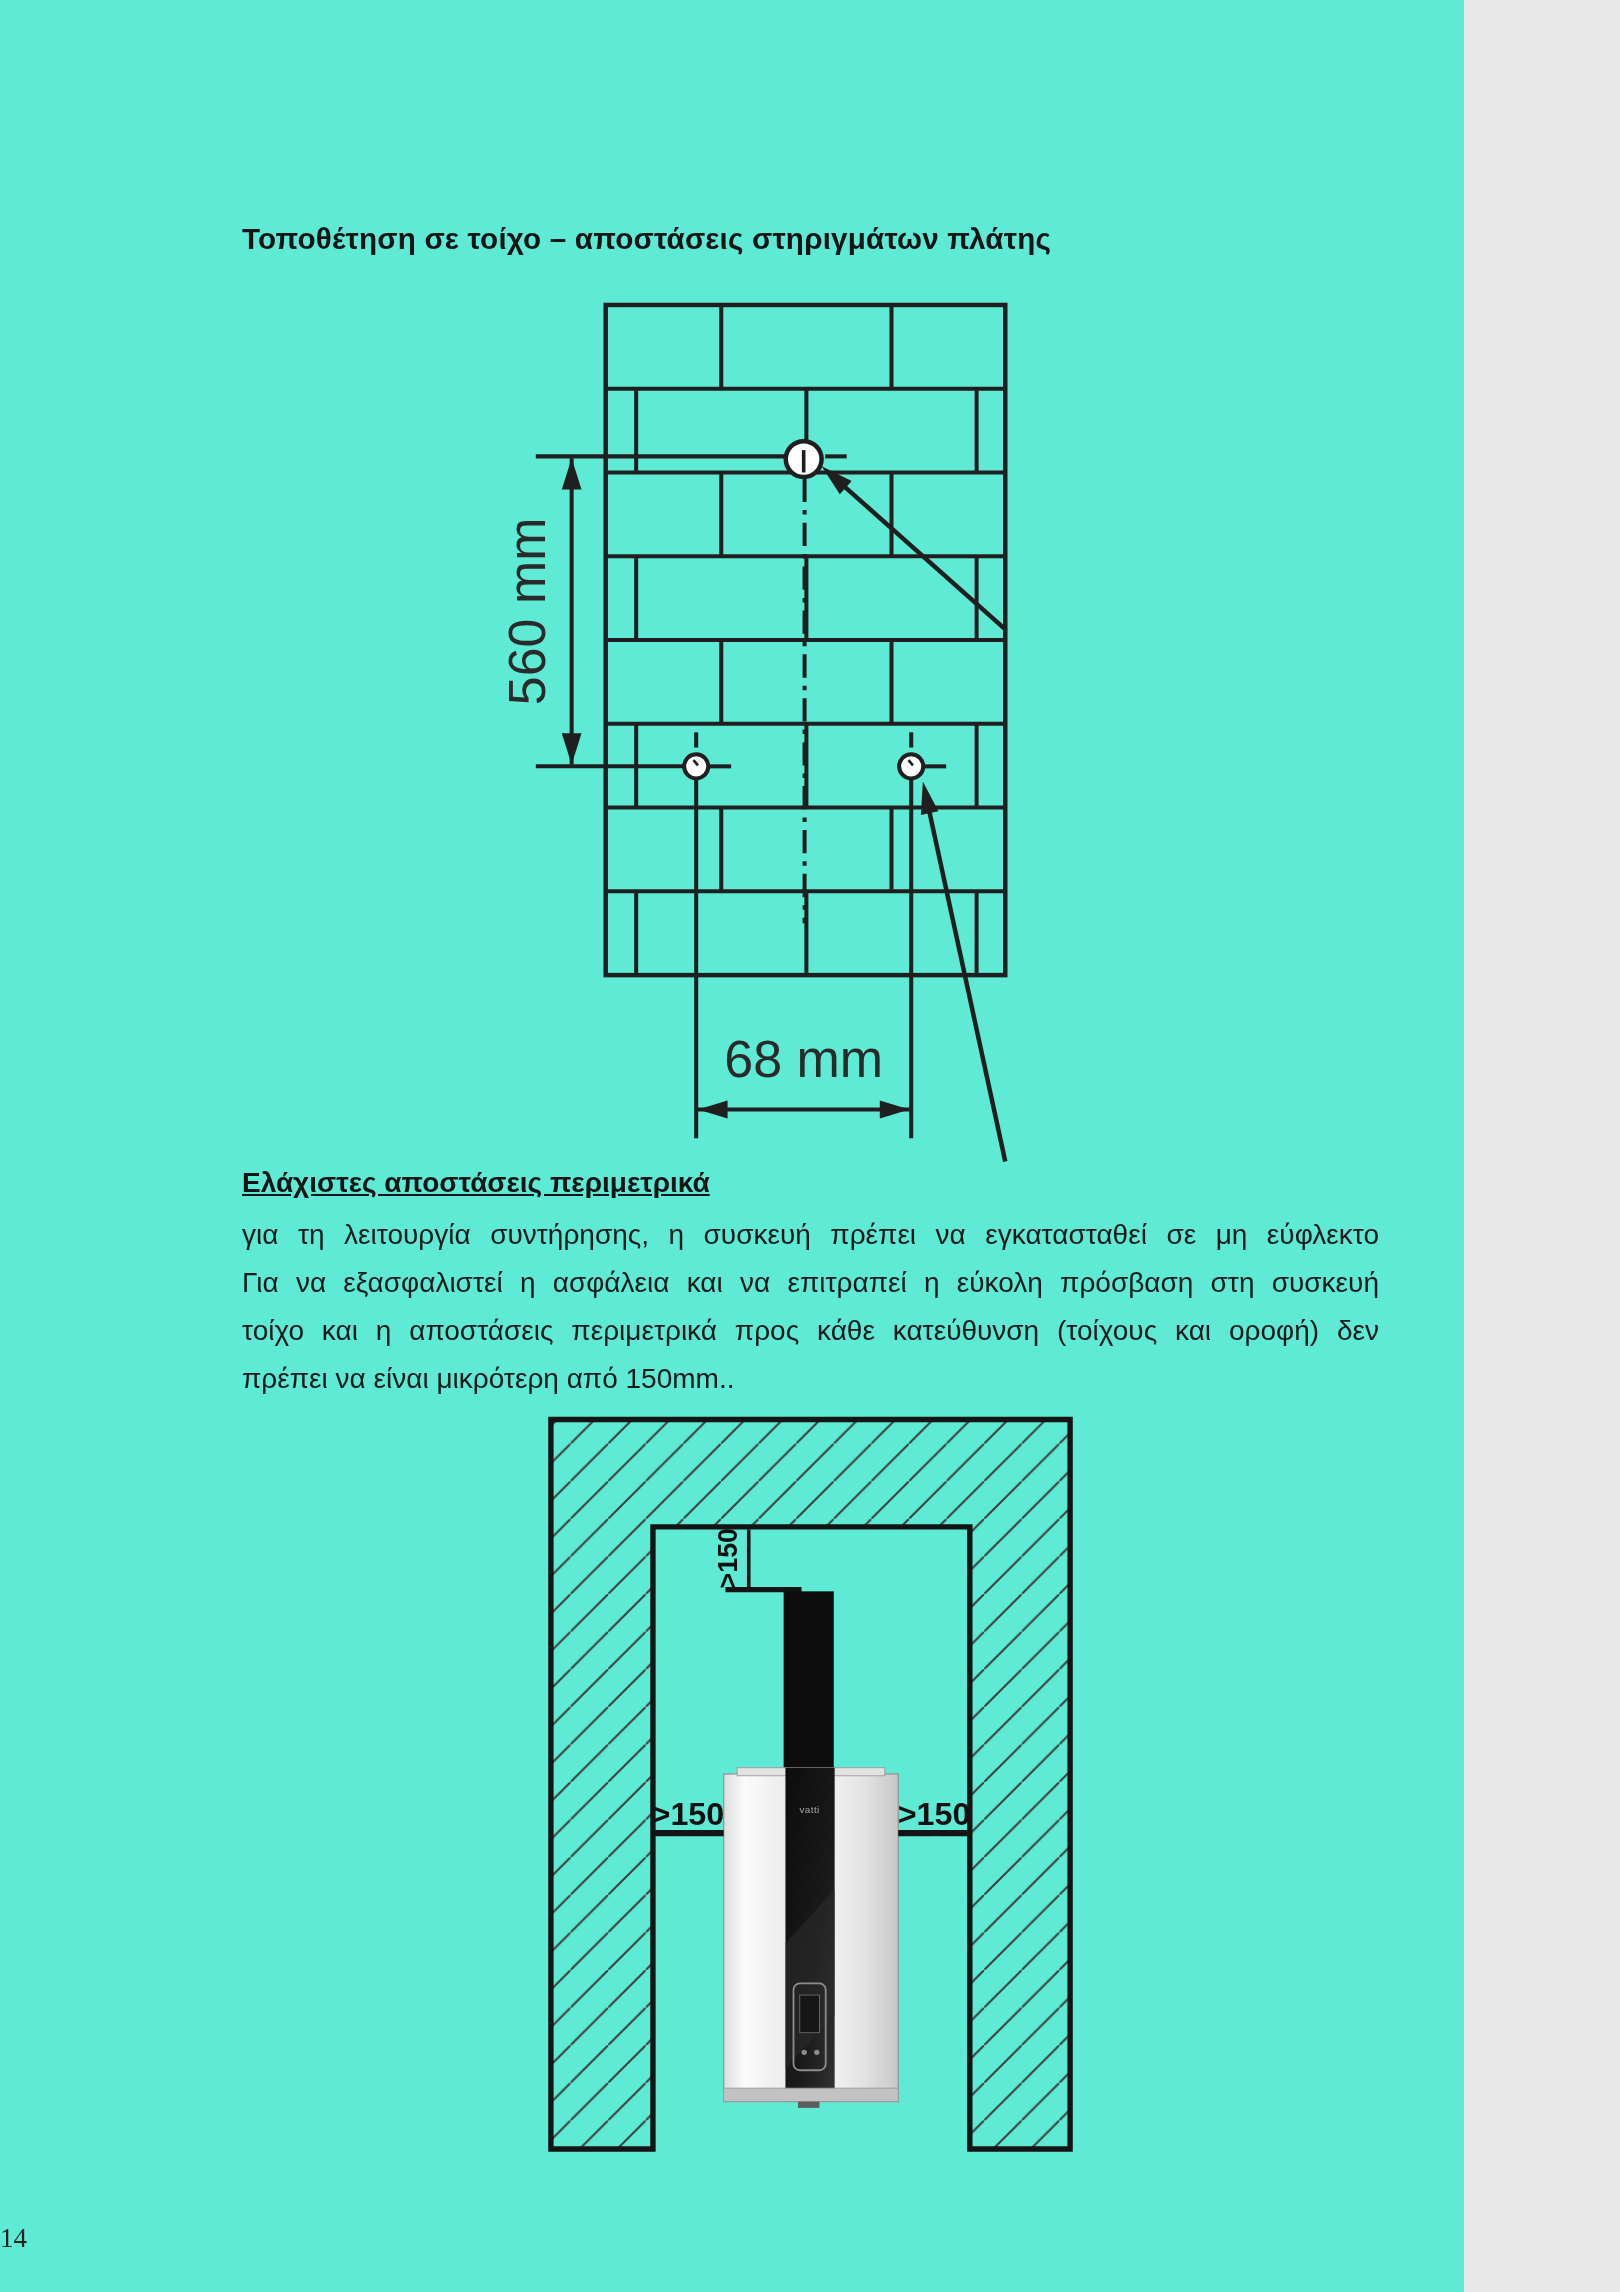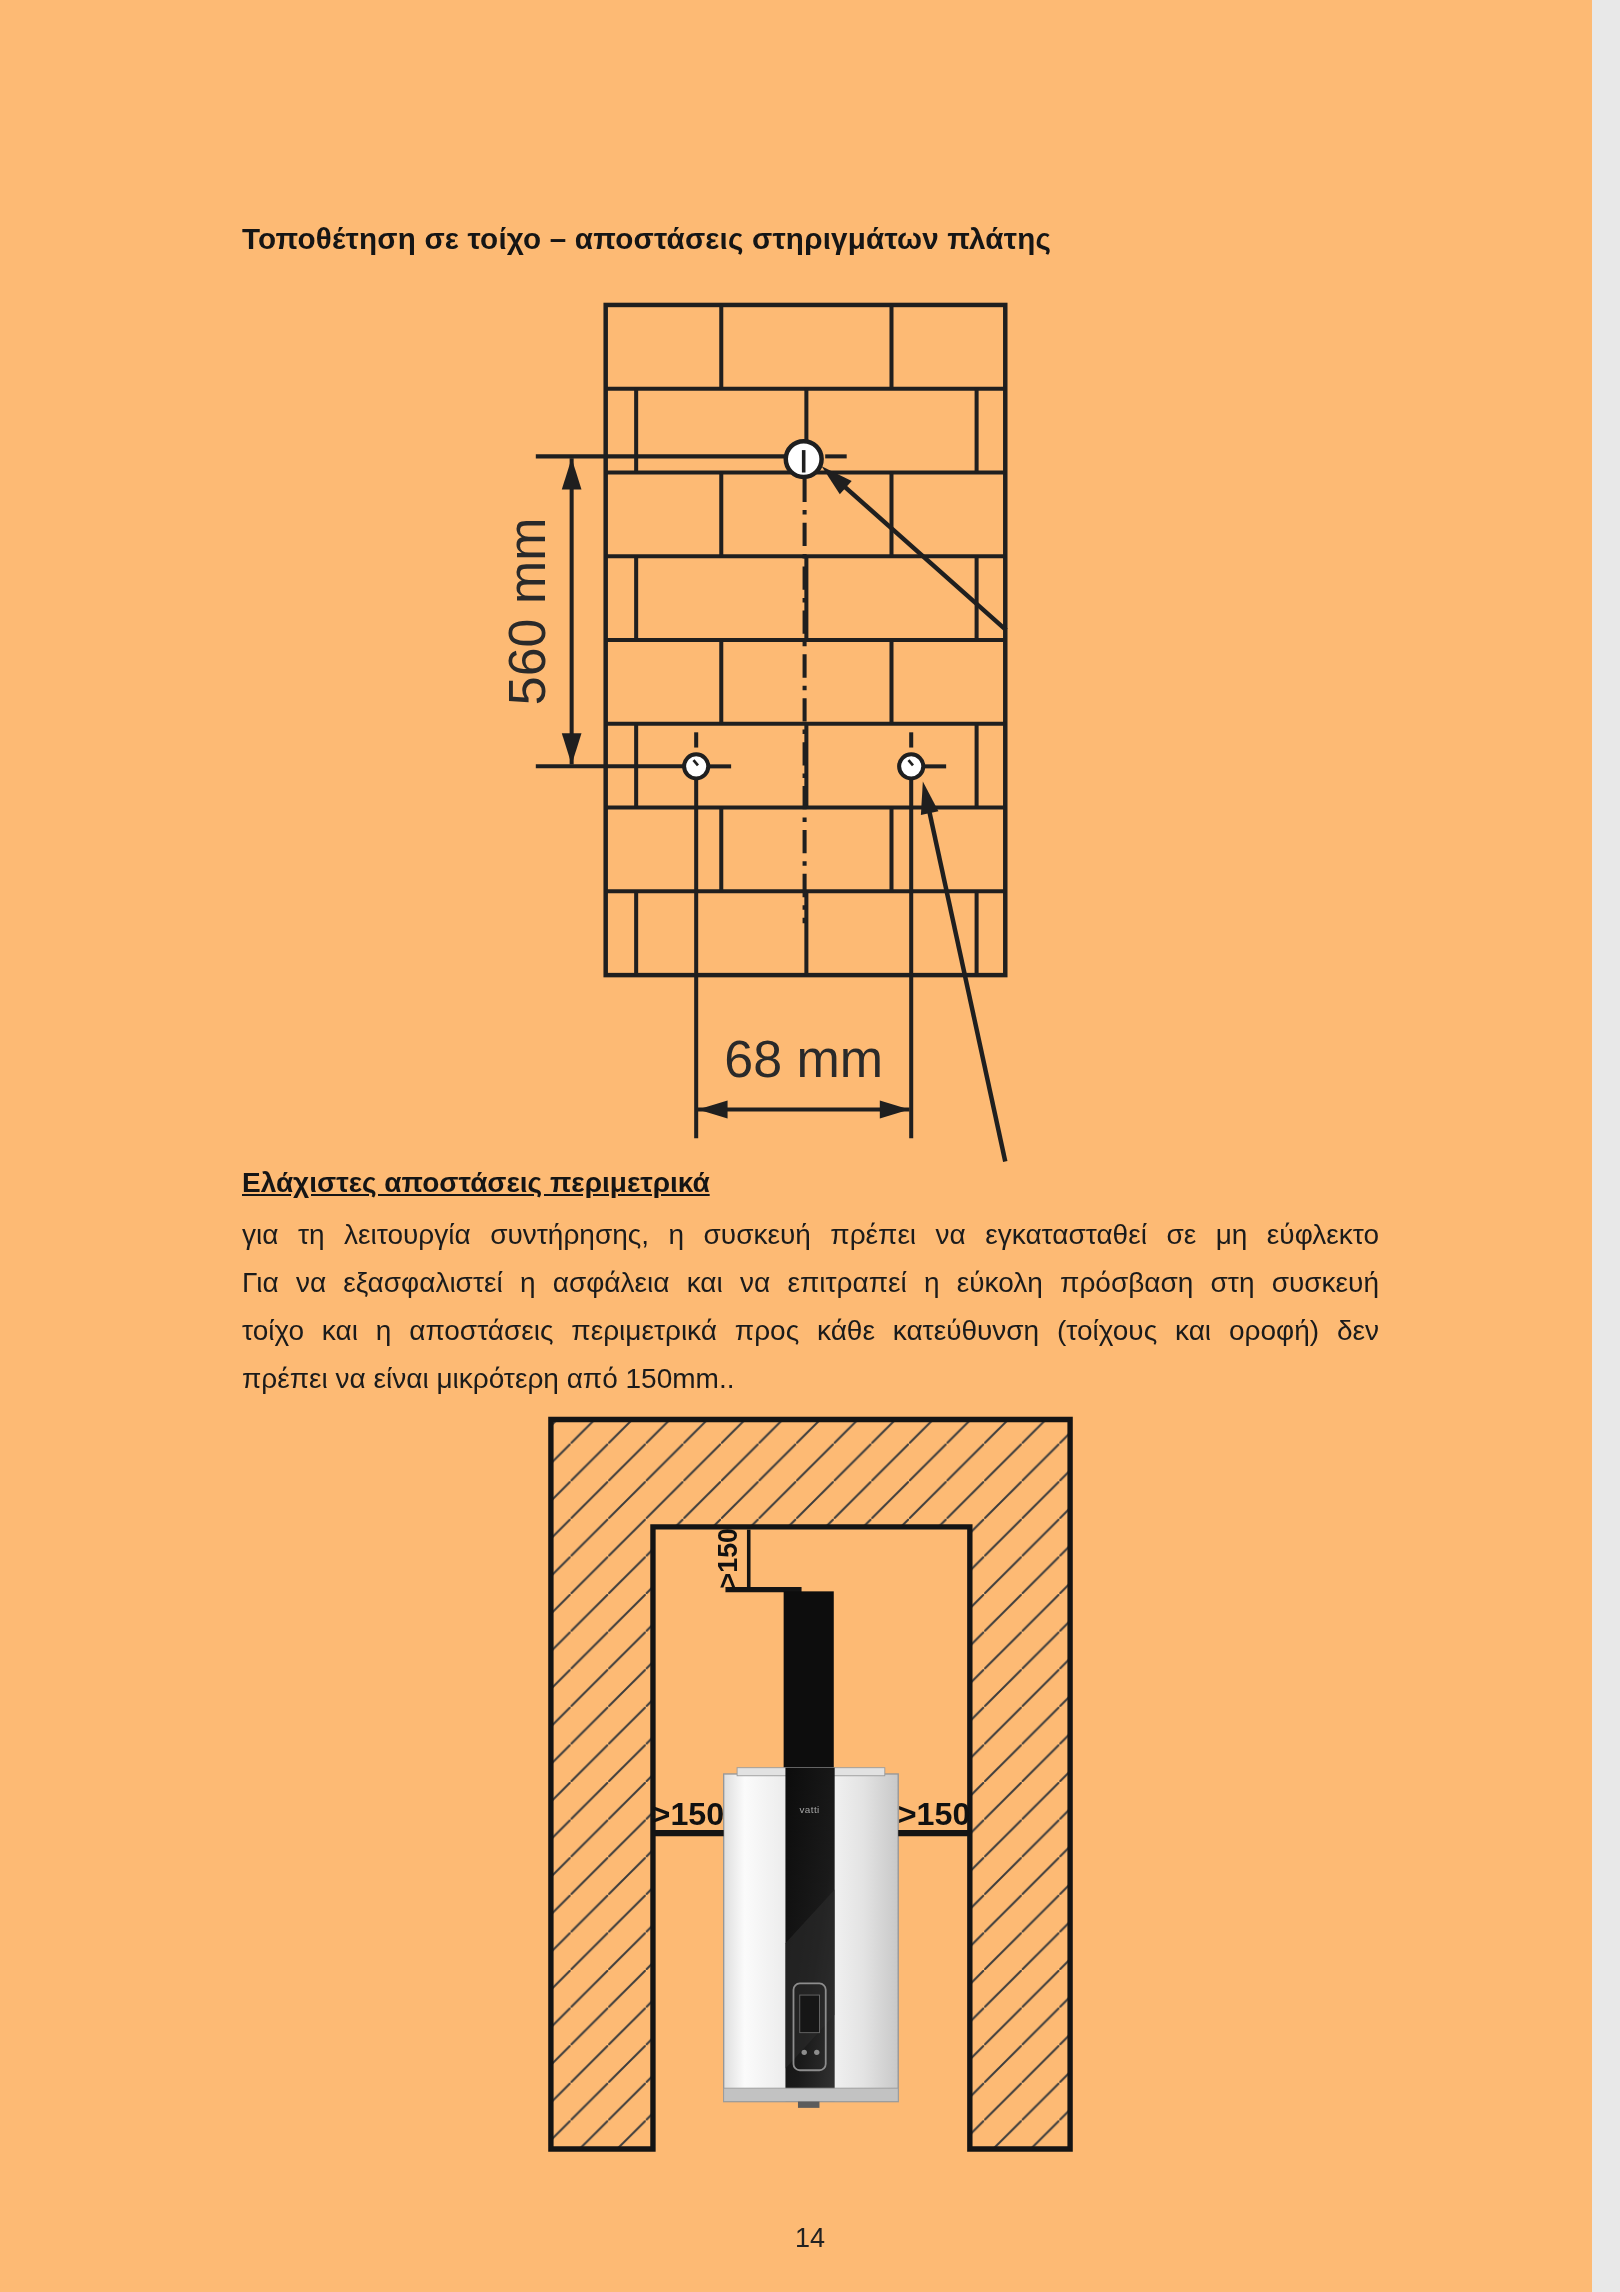--- a/index.html
+++ b/index.html
@@ -1,19 +1,19 @@
 <!DOCTYPE html>
 <html style="font-size:14.3px"><head>
 <meta charset="utf-8">
 <style>
   html,body{margin:0;padding:0;background:#e8e8e8;}
   #page{
     position:relative;
-    width:1592px;height:2293px;
-    background:#fdba74;
+    width:1464px;height:2293px;
+    background:#5eead4;
     font-family:"Liberation Sans", sans-serif;
     color:#111;
     overflow:hidden;
   }
   .title{
     position:absolute;left:242px;top:222px;width:1164px;
     font-size:29.6px;font-weight:bold;letter-spacing:0.2px;
     color:#151515;
   }
   .sec-heading{
@@ -30,21 +30,21 @@
     white-space:nowrap;
   }
   .body-text .line.last{
     text-align:right;text-align-last:left;
   }
   .figure{position:absolute;}
   #fig1{left:430px;top:296px;}
   #fig2{left:533px;top:1406px;}
   .page-number{
     position:absolute;left:0;top:2223px;width:1620px;
-    text-align:center;font-size:27px;color:#222;
+    font-size:27px;color:#222;font-family:Liberation Serif, serif;
   }
   svg text{font-family:"Liberation Sans", sans-serif;}
   .dim-text{font-size:58px;fill:#2a2a2a;}
   .clr-text{font-size:36px;font-weight:bold;fill:#111;}
   .clr-text-rot{font-size:30px;font-weight:bold;fill:#111;}
   .logo-text{font-size:11px;fill:#a8a8a8;letter-spacing:0.5px;}
 </style>
 </head>
 <body>
 

